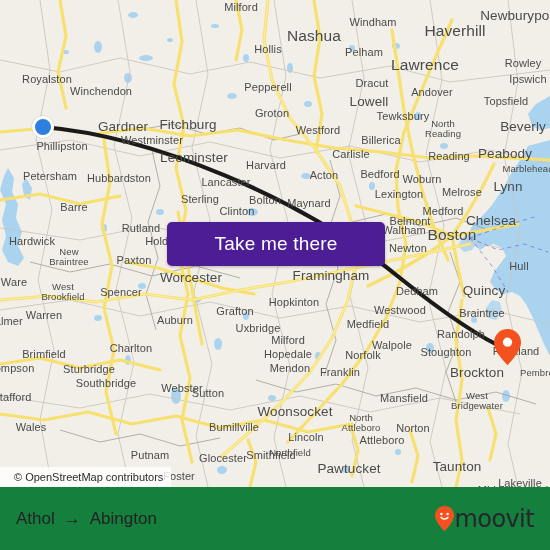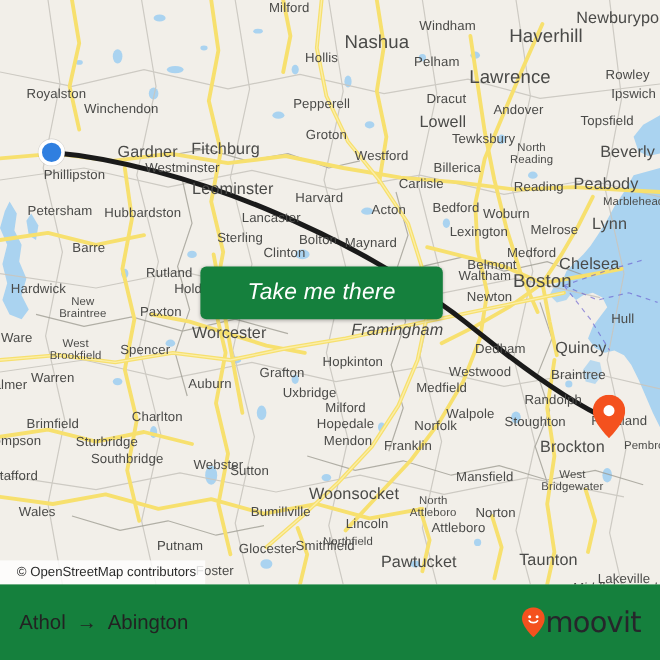--- a/index.html
+++ b/index.html
@@ -19,25 +19,25 @@
   .lbl.xl{font-size:15.5px;}
   .lbl.two{line-height:10px;text-align:center;}
 
   
   #origin-marker{position:absolute;left:32px;top:116px;width:22px;height:22px;border-radius:50%;
      background:#2f7fe0;border:3px solid #ffffff;box-sizing:border-box;
      box-shadow:0 0 0 .5px rgba(0,0,0,.12);}
   #dest-marker{position:absolute;left:494px;top:329px;width:27px;height:36px;}
 
   
-  #cta{position:absolute;left:167px;top:222px;width:202px;height:44px;
-     background:#15803d;border-radius:5px;border:none;cursor:pointer;
+  #cta{position:absolute;left:167px;top:222px;width:218px;height:44px;
+     background:#4c1d95;border-radius:5px;border:none;cursor:pointer;
      color:#fff;font-size:19px;font-family:"Liberation Sans",sans-serif;
      letter-spacing:.2px;display:flex;align-items:center;justify-content:center;
-     box-shadow:0 1px 3px rgba(0,0,0,.25);padding:0;font-style:italic;}
+     box-shadow:0 1px 3px rgba(0,0,0,.25);padding:0;}
 
   
   #attribution{position:absolute;left:0;bottom:0;background:rgba(255,255,255,.82);
      font-size:11px;color:#2b2b2b;padding:4px 8px 4px 14px;
      font-family:"Liberation Sans",sans-serif;}
 
   
   #footer{position:absolute;left:0;top:487px;width:550px;height:63px;background:#15803d;
      display:flex;align-items:center;justify-content:space-between;
      padding:0 16px 0 16px;box-sizing:border-box;}
@@ -266,21 +266,21 @@
         <div class="lbl m" style="left: 404px; top: 230px;">Waltham</div>
         <div class="lbl xl" style="left: 452px; top: 235px;">Boston</div>
         <div class="lbl m" style="left: 134px; top: 260px;">Paxton</div>
         <div class="lbl m" style="left: 408px; top: 248px;">Newton</div>
         <div class="lbl s two" style="left: 69px; top: 257px;">
           <div>New</div>
           <div>Braintree</div>
         </div>
         <div class="lbl m" style="left: 519px; top: 266px;">Hull</div>
         <div class="lbl l" style="left: 191px; top: 277px;">Worcester</div>
-        <div class="lbl l" style="left: 331px; top: 275px; font-style: italic;">Framingham</div>
+        <div class="lbl l" style="left: 331px; top: 275px;">Framingham</div>
         <div class="lbl m" style="left: 14px; top: 282px;">Ware</div>
         <div class="lbl m" style="left: 121px; top: 292px;">Spencer</div>
         <div class="lbl s two" style="left: 63px; top: 292px;">
           <div>West</div>
           <div>Brookfield</div>
         </div>
         <div class="lbl m" style="left: 294px; top: 302px;">Hopkinton</div>
         <div class="lbl m" style="left: 417px; top: 291px;">Dedham</div>
         <div class="lbl l" style="left: 484px; top: 290px;">Quincy</div>
         <div class="lbl m" style="left: 44px; top: 315px;">Warren</div>

